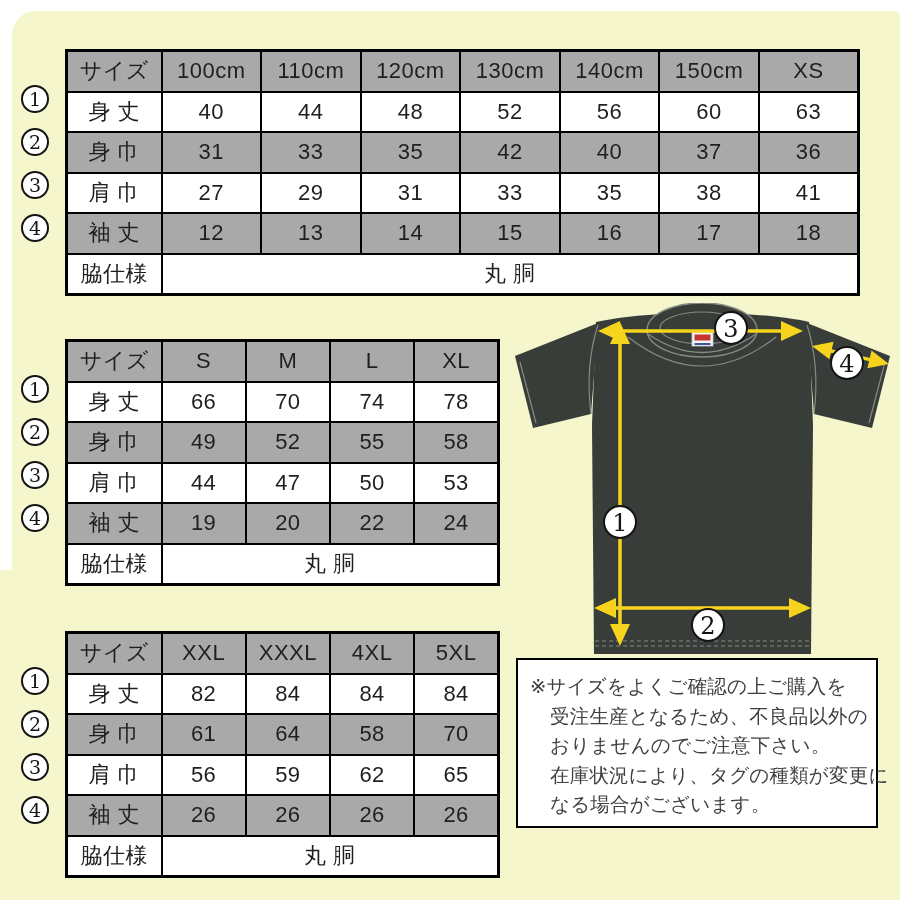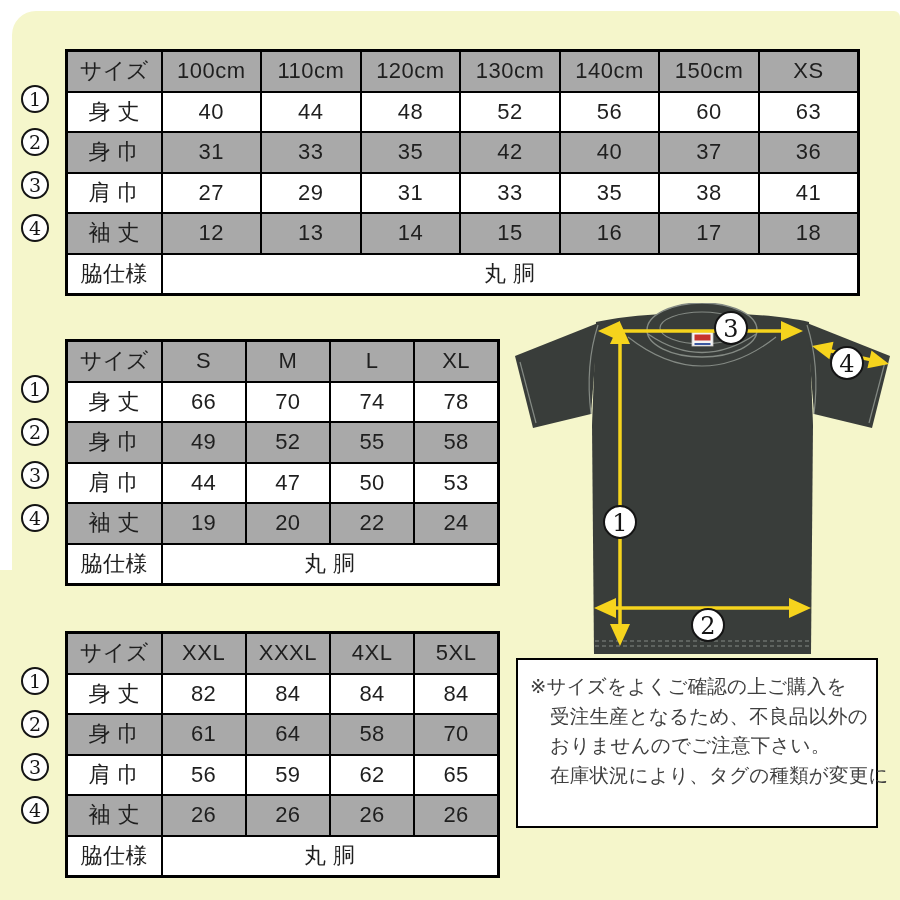--- a/index.html
+++ b/index.html
@@ -330,14 +330,15 @@
       <circle cx="342" cy="60" r="16" fill="#fff" stroke="#141414" stroke-width="2"></circle>
       <text x="342" y="68.5" fill="#141414">4</text>
     </g>
   </svg>
 
   <div class="notice">
     <p>※サイズをよくご確認の上ご購入を</p>
     <p>受注生産となるため、不良品以外の</p>
     <p>おりませんのでご注意下さい。</p>
     <p>在庫状況により、タグの種類が変更に</p>
+    <p>なる場合がございます。</p>
   </div>
 </div>
 
 </body></html>

